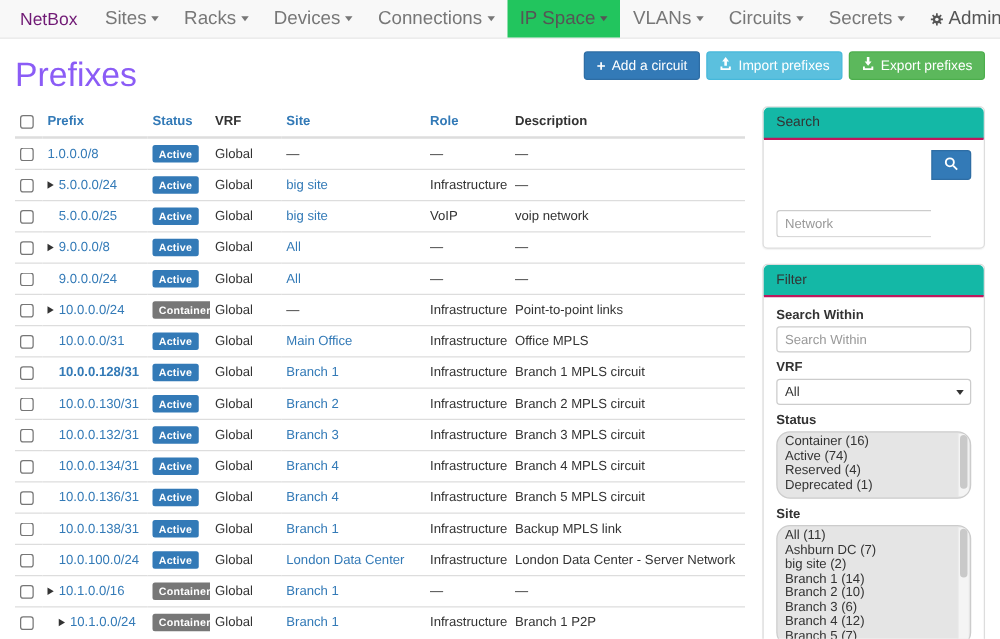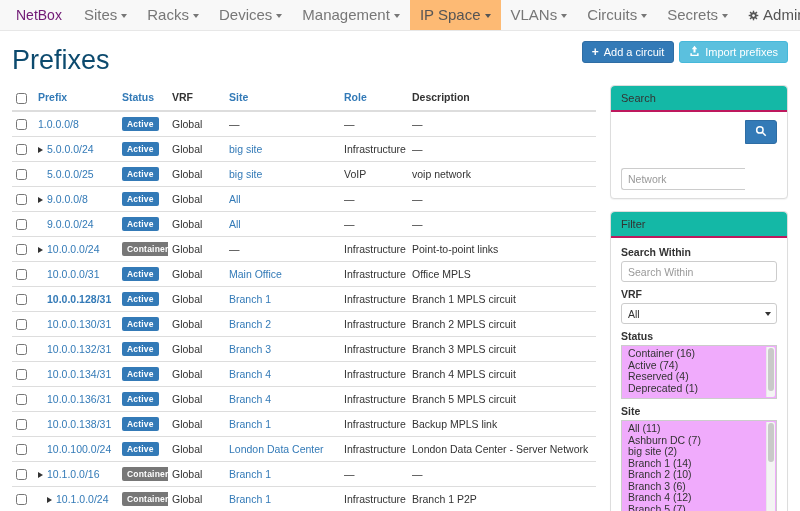--- a/index.html
+++ b/index.html
@@ -7,30 +7,30 @@
     width:800px;height:511px;position:relative;overflow:hidden;
     background:#fff;color:#333;
     font-family:"Liberation Sans","DejaVu Sans",sans-serif;font-size:11px;
   }
   
   .navbar{height:30px;background:#f8f8f8;border-bottom:1px solid #e7e7e7;
     display:flex;align-items:stretch;padding:0 8px;}
   .brand{font-size:14px;color:#701a75;line-height:30px;padding:0 12px 0 8px;cursor:pointer;}
   .nav-items{display:flex;}
   .nav-item{line-height:30px;padding:0 10px;color:#777;font-size:15px;cursor:pointer;white-space:nowrap;}
-  .nav-item.active{background:#fdba74;color:#555;}
+  .nav-item.active{background:#22c55e;color:#555;}
   .caret{display:inline-block;width:0;height:0;margin-left:4px;vertical-align:middle;
     border-left:3px solid transparent;border-right:3px solid transparent;border-top:4px solid currentColor;}
   .nav-right{margin-left:auto;display:flex;}
   .nav-right .nav-item{color:#555;display:flex;align-items:center;gap:4px;}
   .nav-right svg{display:block;}
   
   .container{padding:0 12px;}
   .page-head{position:relative;height:54px;}
-  .page-title{position:absolute;left:0;top:14px;margin:0;font-size:27px;font-weight:normal;color:#0c4a6e;}
+  .page-title{position:absolute;left:0;top:14px;margin:0;font-size:27px;font-weight:normal;color:#8b5cf6;}
   .actions{position:absolute;right:0;top:10px;display:flex;gap:5px;}
   .btn{display:inline-flex;align-items:center;gap:5px;font-size:11px;color:#fff;
     padding:3px 9px;border-radius:3px;cursor:pointer;border:1px solid transparent;line-height:14px;}
   .btn-primary{background:#337ab7;border-color:#2e6da4;}
   .btn-info{background:#5bc0de;border-color:#46b8da;}
   .btn-success{background:#5cb85c;border-color:#4cae4c;}
   .btn .plus{font-weight:bold;font-size:12px;line-height:10px;}
   
   .content-row{display:flex;align-items:flex-start;}
   .main{flex:1;min-width:0;}
@@ -63,41 +63,41 @@
     border-radius:0 3px 3px 0;display:flex;align-items:center;justify-content:center;cursor:pointer;}
   input::placeholder{color:#999;}
   .f-group{margin-bottom:6px;}
   .f-label{font-weight:bold;font-size:10.5px;margin-bottom:3px;color:#333;}
   .text-input{width:100%;box-sizing:border-box;height:21px;border:1px solid #ccc;border-radius:3px;
     padding:0 6px;font-size:10.5px;color:#555;outline:none;}
   .fake-select{height:19px;border:1px solid #ccc;border-radius:3px;background:#fff;
     display:flex;align-items:center;padding:0 18px 0 6px;position:relative;font-size:10.5px;cursor:pointer;}
   .fake-select .caret-down{position:absolute;right:5px;top:8px;width:0;height:0;
     border-left:3px solid transparent;border-right:3px solid transparent;border-top:4px solid #333;}
-  .listbox{border:1px solid #ccc;border-radius:0;background:#f0abfc;position:relative;
+  .listbox{border:1px solid #ccc;border-radius:11px;background:#e5e5e5;position:relative;
     overflow:hidden;padding:2px 12px 2px 0;box-sizing:border-box;}
   .listbox .option{font-size:10.5px;line-height:11.5px;padding-left:6px;color:#333;cursor:pointer;
     white-space:nowrap;overflow:hidden;}
   .lb-status{height:54px;}
   .lb-site{height:97px;}
   .lb-role{height:60px;}
   .sb-track{position:absolute;top:1px;bottom:1px;right:1px;width:8px;background:#f4f4f4;
     border-left:1px solid #e9e9e9;border-radius:0 2px 2px 0;}
   .sb-thumb{position:absolute;left:1px;width:6px;background:#c9c9c9;border-radius:3px;}
 </style>
 </head>
 <body>
 
 <div class="navbar">
   <div class="brand">NetBox</div>
   <div class="nav-items">
       <div class="nav-item"><span>Sites</span><span class="caret"></span></div>
       <div class="nav-item"><span>Racks</span><span class="caret"></span></div>
       <div class="nav-item"><span>Devices</span><span class="caret"></span></div>
-      <div class="nav-item"><span>Management</span><span class="caret"></span></div>
+      <div class="nav-item"><span>Connections</span><span class="caret"></span></div>
       <div class="nav-item active"><span>IP Space</span><span class="caret"></span></div>
       <div class="nav-item"><span>VLANs</span><span class="caret"></span></div>
       <div class="nav-item"><span>Circuits</span><span class="caret"></span></div>
       <div class="nav-item"><span>Secrets</span><span class="caret"></span></div>
     </div>
   <div class="nav-right">
     <div class="nav-item">
       <span>
           <svg width="11" height="11" viewBox="0 0 16 16">
             <g stroke="#555" stroke-width="2">
@@ -140,20 +140,27 @@
       <div class="btn btn-primary">
         <span class="plus">+</span>
         <span>Add a circuit</span>
       </div>
       <div class="btn btn-info">
         <span><svg width="11" height="11" viewBox="0 0 16 16" fill="#fff">
               <path d="M8 1l4 5H9.5v5h-3V6H4z"></path>
               <path d="M2 12h2.2v2h7.6v-2H14v4H2z"></path>
             </svg></span>
         <span>Import prefixes</span>
+      </div>
+      <div class="btn btn-success">
+        <span><svg width="11" height="11" viewBox="0 0 16 16" fill="#fff">
+              <path d="M8 11L4 6h2.5V1h3v5H12z"></path>
+              <path d="M2 12h2.2v2h7.6v-2H14v4H2z"></path>
+            </svg></span>
+        <span>Export prefixes</span>
       </div>
     </div>
     <h1 class="page-title">Prefixes</h1>
   </div>
 
   <div class="content-row">
 
     <div class="main">
       <table class="prefix-table">
         <colgroup>

